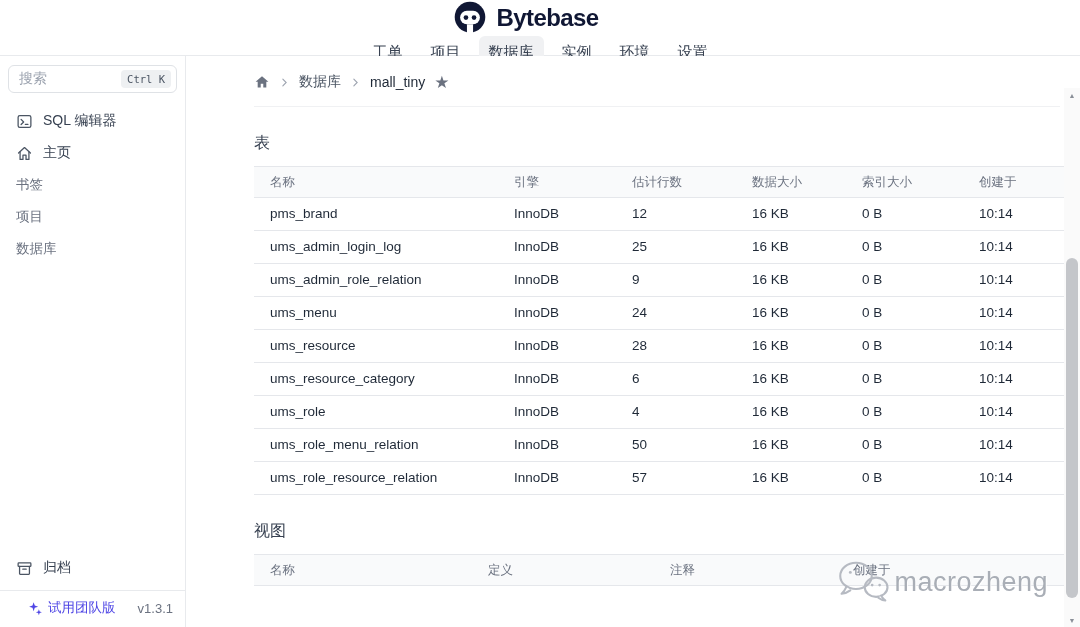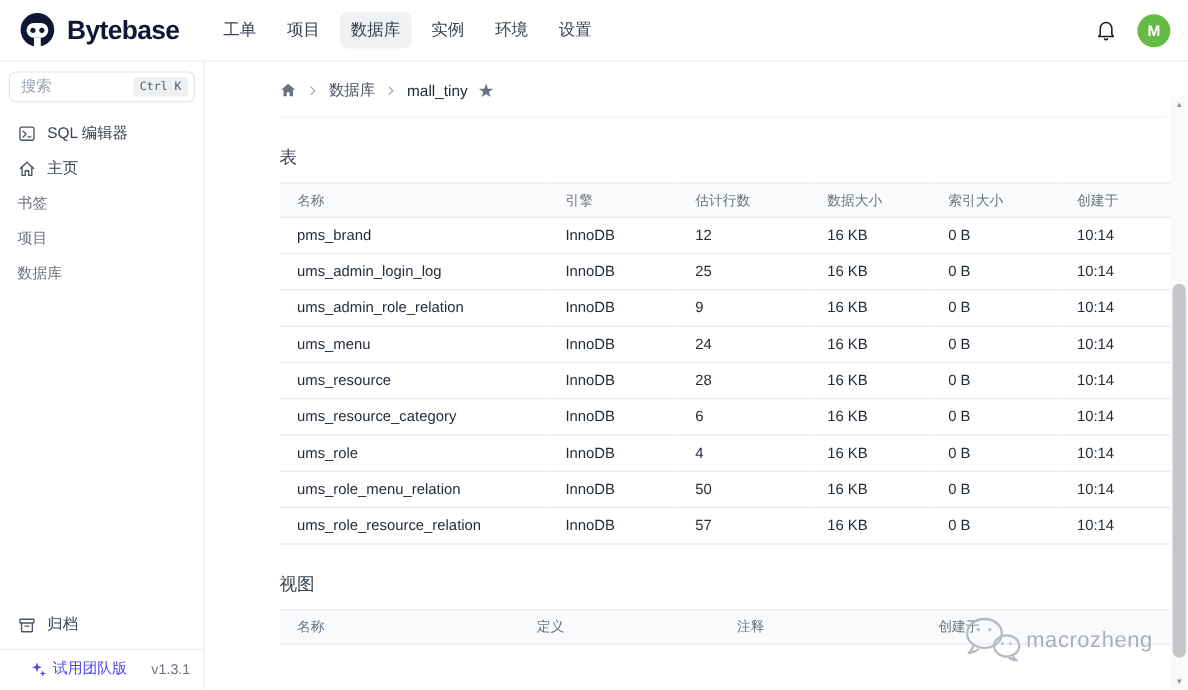--- a/index.html
+++ b/index.html
@@ -1,21 +1,21 @@
 <!DOCTYPE html>
 <html><head>
 <meta charset="utf-8">
 <style>
   * { box-sizing: border-box; margin: 0; padding: 0; }
   html,body { width:1080px; height:627px; overflow:hidden; background:#fff;
     font-family:"Liberation Sans", sans-serif; color:#1f2937; }
 
   
   .navbar { height:56px; display:flex; align-items:center; padding:0 16px;
-    border-bottom:1px solid #e8eaed; background:#fff; }
+    border-bottom:1px solid #e8eaed; background:#fff;flex-direction:column; }
   .brand { display:flex; align-items:center; gap:9px; margin-right:30px; cursor:pointer; }
   .brand-text { font-size:24px; font-weight:800; color:#101734; letter-spacing:-0.6px; }
   .nav-links { display:flex; align-items:center; gap:8px; }
   .nav-link { padding:7px 10px; border-radius:6px; font-size:15px; color:#374151; cursor:pointer; }
   .nav-link.active { background:#f0f1f3; }
   .nav-right { margin-left:auto; display:flex; align-items:center; gap:18px; }
   .bell { display:flex; align-items:center; cursor:pointer; }
   .avatar { width:30px; height:30px; border-radius:50%; background:#66bb45; color:#fff;
     font-size:14px; font-weight:700; display:flex; align-items:center; justify-content:center; cursor:pointer; }
 
@@ -50,21 +50,21 @@
   table { border-collapse:collapse; table-layout:fixed; width:838px; margin-left:20px; }
   thead th { background:#f9fafb; border-top:1px solid #e5e7eb; border-bottom:1px solid #e5e7eb;
     color:#6b7280; font-weight:400; font-size:12.5px; text-align:left; padding:8px 16px; line-height:14px; }
   tbody td { border-bottom:1px solid #e5e7eb; font-size:13.5px; color:#1f2937;
     padding:8px 16px; line-height:16px; white-space:nowrap; overflow:hidden; }
   tbody tr { cursor:pointer; }
 
   
   .watermark { position:absolute; right:32px; bottom:22px; display:flex; align-items:center; gap:3px;
     pointer-events:none; }
-  .watermark-text { font-size:20px; color:#a9aeb6; letter-spacing:0.5px;
+  .watermark-text { font-size:27px; color:#a9aeb6; letter-spacing:0.5px;
     text-shadow:1px 1px 0 rgba(255,255,255,0.9); }
 
   
   .scrollbar { position:absolute; top:32px; right:0; bottom:0; width:16px; background:#fafafa;
     display:flex; flex-direction:column; align-items:center; }
   .scroll-btn { height:14px; display:flex; align-items:center; justify-content:center;
     color:#8a8f98; font-size:7px; width:100%; cursor:pointer; }
   .scroll-track { flex:1; width:100%; position:relative; }
   .scroll-thumb { position:absolute; left:2px; right:2px; top:156px; height:340px;
     background:#c4c6ca; border-radius:6px; cursor:pointer; }

